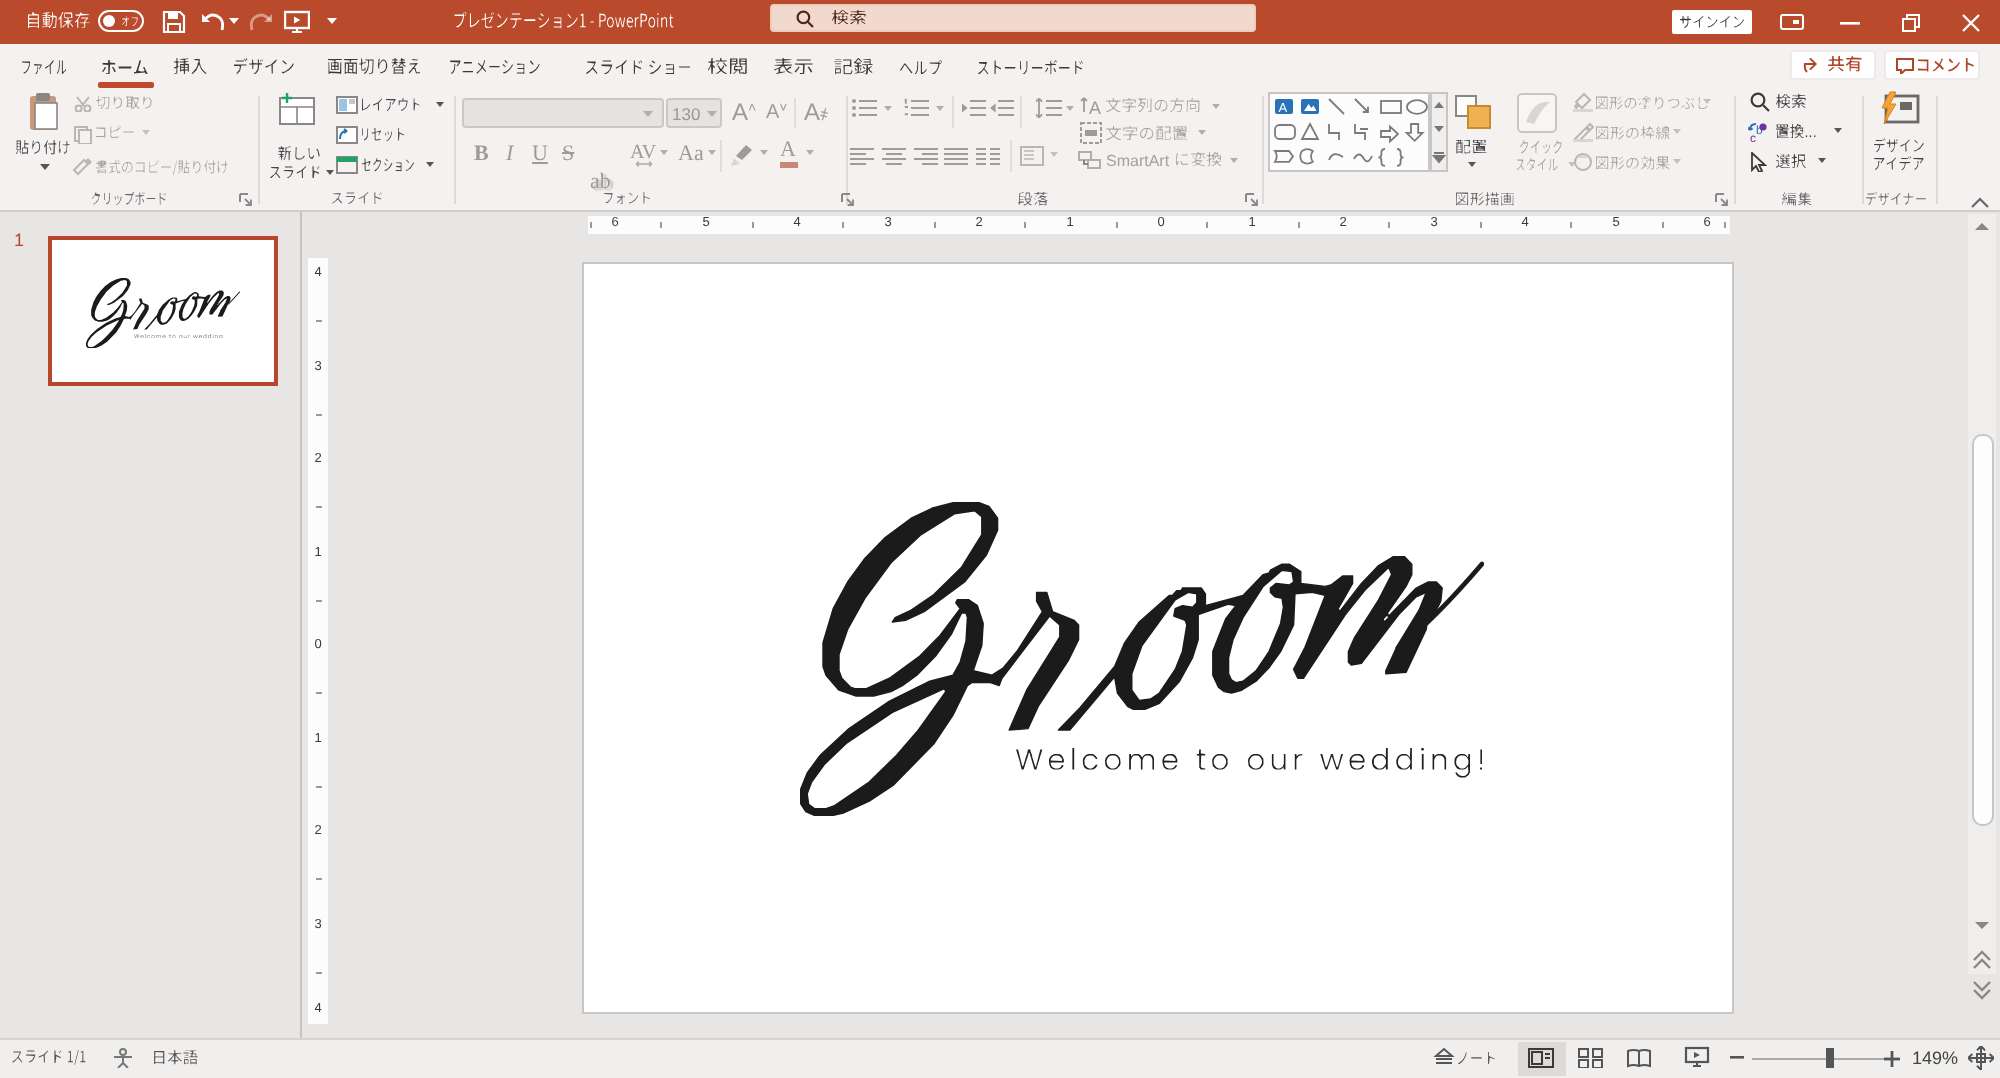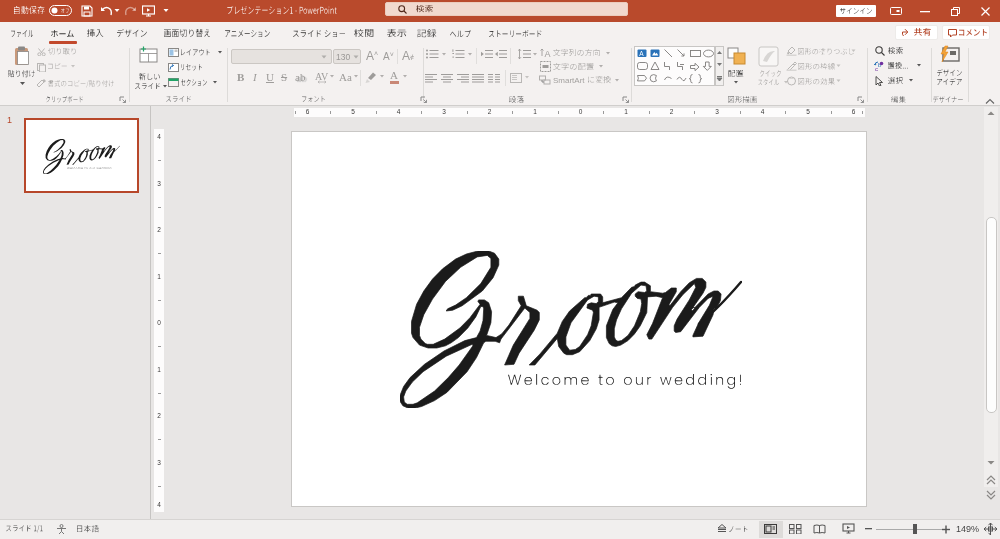--- a/index.html
+++ b/index.html
@@ -228,21 +228,21 @@
       <path d="M1.5 1.5 l2.5 3 2.5-3z" fill="#b0aeac"></path>
     </svg>
 <div style="position:absolute;left:366px;top:49px;font:12px 'Liberation Sans',sans-serif;color:#9e9c9a">A<span style="font-size:7px;vertical-align:4px">˄</span></div>
 <div style="position:absolute;left:383px;top:51px;font:10px 'Liberation Sans',sans-serif;color:#9e9c9a">A<span style="font-size:7px;vertical-align:3px">˅</span></div>
 <div style="position:absolute;left:396.5px;top:49px;width:1px;height:15px;background:#e0dedc"></div>
 <div style="position:absolute;left:402px;top:49px;font:12px 'Liberation Sans',sans-serif;color:#9e9c9a">A<span style="font-size:8px">҂</span></div>
 <div style="position:absolute;left:237px;top:71px;font:bold 11px 'Liberation Serif',serif;color:#9e9c9a">B</div>
 <div style="position:absolute;left:253px;top:71px;font:italic 11px 'Liberation Serif',serif;color:#9e9c9a">I</div>
 <div style="position:absolute;left:266px;top:71px;font:11px 'Liberation Serif',serif;color:#9e9c9a;text-decoration:underline">U</div>
 <div style="position:absolute;left:281px;top:71px;font:11px 'Liberation Serif',serif;color:#9e9c9a;text-decoration:line-through">S</div>
-<div style="position:absolute;left:295px;top:71px;font:11px 'Liberation Serif',serif;color:#9e9c9a;text-shadow:1.5px 1px 1px #bbb">ab</div>
+<div style="position:absolute;left:295px;top:85px;font:11px 'Liberation Serif',serif;color:#9e9c9a;text-shadow:1.5px 1px 1px #bbb">ab</div>
 <div style="position:absolute;left:315px;top:71px;font:10px 'Liberation Serif',serif;color:#9e9c9a">AV</div>
 <svg style="position:absolute;left:317px;top:80px;" width="10" height="4" viewBox="0 0 10 4">
       <path d="M1 2 h8 M1 2 l1.5-1.2 M1 2 l1.5 1.2 M9 2 l-1.5-1.2 M9 2 l-1.5 1.2" stroke="#adabab" stroke-width="0.7" fill="none"></path>
     </svg>
 <svg style="position:absolute;left:329px;top:74px;" width="6" height="5" viewBox="0 0 6 5">
       <path d="M1 1 l2 2.5 2-2.5z" fill="#b0aeac"></path>
     </svg>
 <div style="position:absolute;left:339px;top:71px;font:11px 'Liberation Serif',serif;color:#9e9c9a">Aa</div>
 <svg style="position:absolute;left:353px;top:74px;" width="6" height="5" viewBox="0 0 6 5">
       <path d="M1 1 l2 2.5 2-2.5z" fill="#b0aeac"></path>

